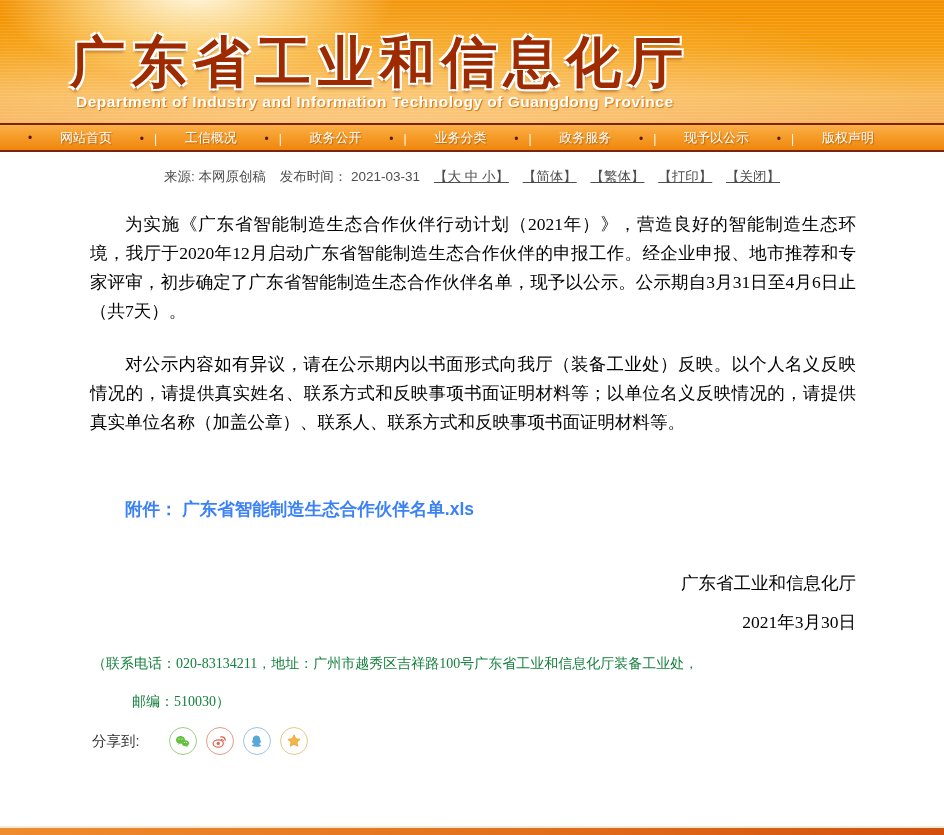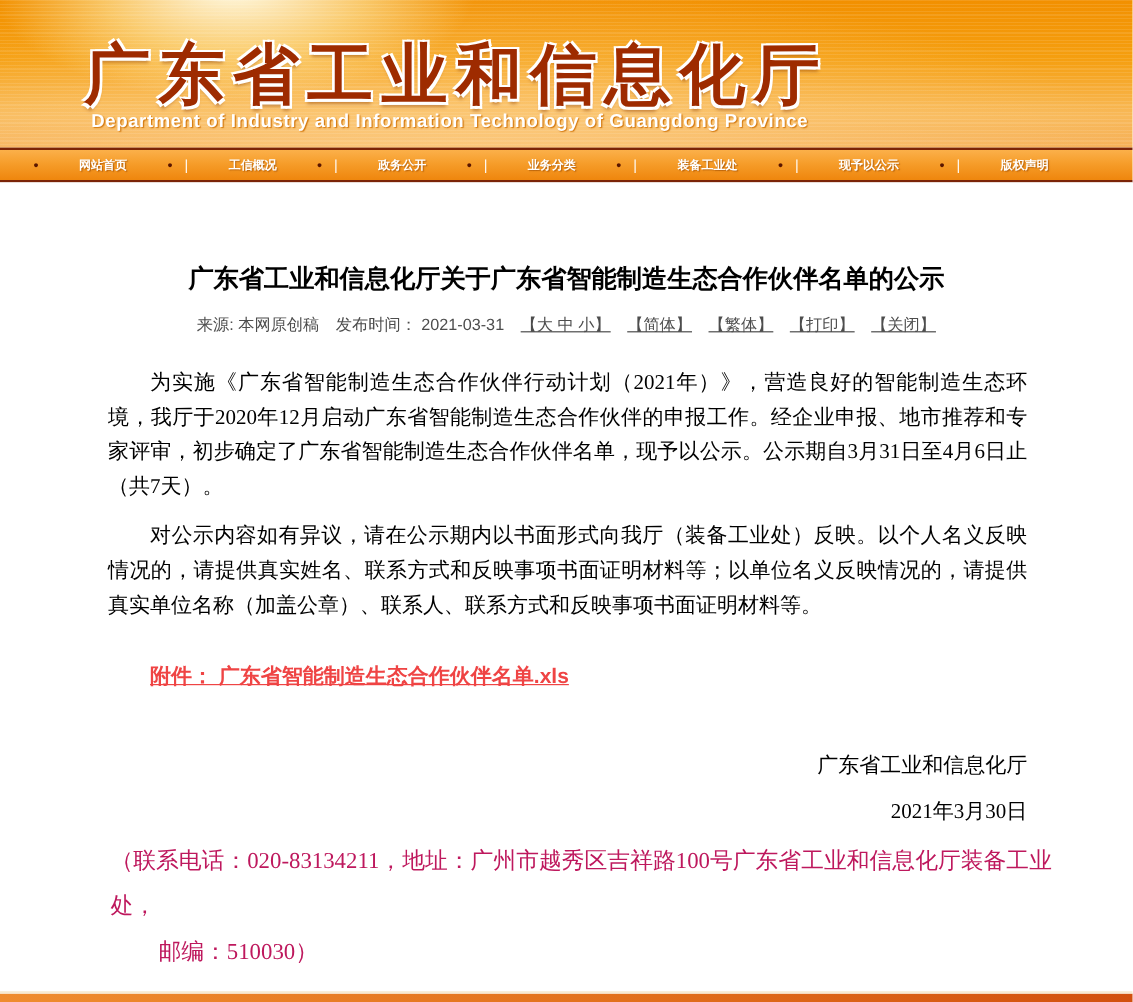--- a/index.html
+++ b/index.html
@@ -27,52 +27,52 @@
   }
 
   
   .nav{
     height:25px;display:flex;align-items:center;
     padding:0 70px 0 28px;justify-content:space-between;
     background:linear-gradient(180deg,#fbb04a 0%,#f69d2a 45%,#ef860d 100%);
     border-bottom:2px solid #7b2407;
   }
   .nav a{
-    color:#fff;font-size:10px;font-weight:bold;text-decoration:none;cursor:pointer;
+    color:#fff;font-size:13px;font-weight:normal;text-decoration:none;cursor:pointer;
     text-shadow:1px 1px 1px rgba(150,70,0,.65);
   }
   .nav .dot{color:#5a1600;font-size:12px;font-style:normal;}
   .nav .pipe{color:rgba(255,255,255,.95);font-size:12px;font-style:normal;margin-left:10px;}
 
   
   .content{height:662px;background:#fff;overflow:hidden;}
   .article-title{
     margin:0;padding:66px 60px 0 60px;text-align:center;
     font-size:21px;font-weight:bold;color:#000;
   }
   .meta{margin-top:16px;text-align:center;font-size:13.5px;color:#4d4d4d;}
   .meta span{margin:0 5px;}
   .meta .ctrl{cursor:pointer;text-decoration:underline;}
   .body-text{
     margin:24px 88px 0 90px;
     font-family:"Liberation Serif","DejaVu Serif",serif;
     font-size:17.5px;line-height:29px;color:#000;text-align:justify;
   }
   .body-text p{margin:0;text-indent:2em;}
-  .body-text p + p{margin-top:12px;}
+  .body-text p + p{margin-top:24px;}
   .attachment{
-    display:inline-block;margin:32px 0 0 125px;
-    font-size:17.5px;font-weight:bold;color:#ef4444;text-decoration:underline;cursor:pointer;
+    display:inline-block;margin:60px 0 0 125px;
+    font-size:17.5px;font-weight:bold;color:#3b82f6;cursor:pointer;
   }
   .sign{margin:0 88px 0 90px;font-family:"Liberation Serif","DejaVu Serif",serif;font-size:17.5px;color:#000;}
   .sign-org{margin-top:50px;text-align:right;}
   .sign-date{margin-top:15px;text-align:right;}
   .contact{
     margin:11px 60px 0 92px;font-family:"Liberation Serif","DejaVu Serif",serif;
-    font-size:19px;line-height:38px;color:#be185d;
+    font-size:14px;line-height:38px;color:#15803d;
   }
   .contact .line2{padding-left:8px;margin-left:32px;}
 
   
   .share{display:flex;align-items:center;margin:6px 0 0 92px;gap:9px;}
   .share-label{font-size:14.5px;color:#333;margin-right:20px;}
   .share-btn{
     width:28px;height:28px;border-radius:50%;background:#fff;
     display:flex;align-items:center;justify-content:center;cursor:pointer;box-sizing:border-box;
   }
@@ -101,29 +101,28 @@
   <div class="nav">
     <i class="dot">•</i>
     <a>网站首页</a>
     <span><i class="dot">•</i><i class="pipe">|</i></span>
     <a>工信概况</a>
     <span><i class="dot">•</i><i class="pipe">|</i></span>
     <a>政务公开</a>
     <span><i class="dot">•</i><i class="pipe">|</i></span>
     <a>业务分类</a>
     <span><i class="dot">•</i><i class="pipe">|</i></span>
-    <a>装备工业处</a>
+    <a>政务服务</a>
     <span><i class="dot">•</i><i class="pipe">|</i></span>
     <a>现予以公示</a>
     <span><i class="dot">•</i><i class="pipe">|</i></span>
     <a>版权声明</a>
   </div>
 
   <div class="content">
-    <h2 class="article-title">广东省工业和信息化厅关于广东省智能制造生态合作伙伴名单的公示</h2>
 
     <div class="meta">
       <span>来源: 本网原创稿</span>
       <span>发布时间： 2021-03-31</span>
       <span class="ctrl">【大 中 小】</span>
       <span class="ctrl">【简体】</span>
       <span class="ctrl">【繁体】</span>
       <span class="ctrl">【打印】</span>
       <span class="ctrl">【关闭】</span>
     </div>

